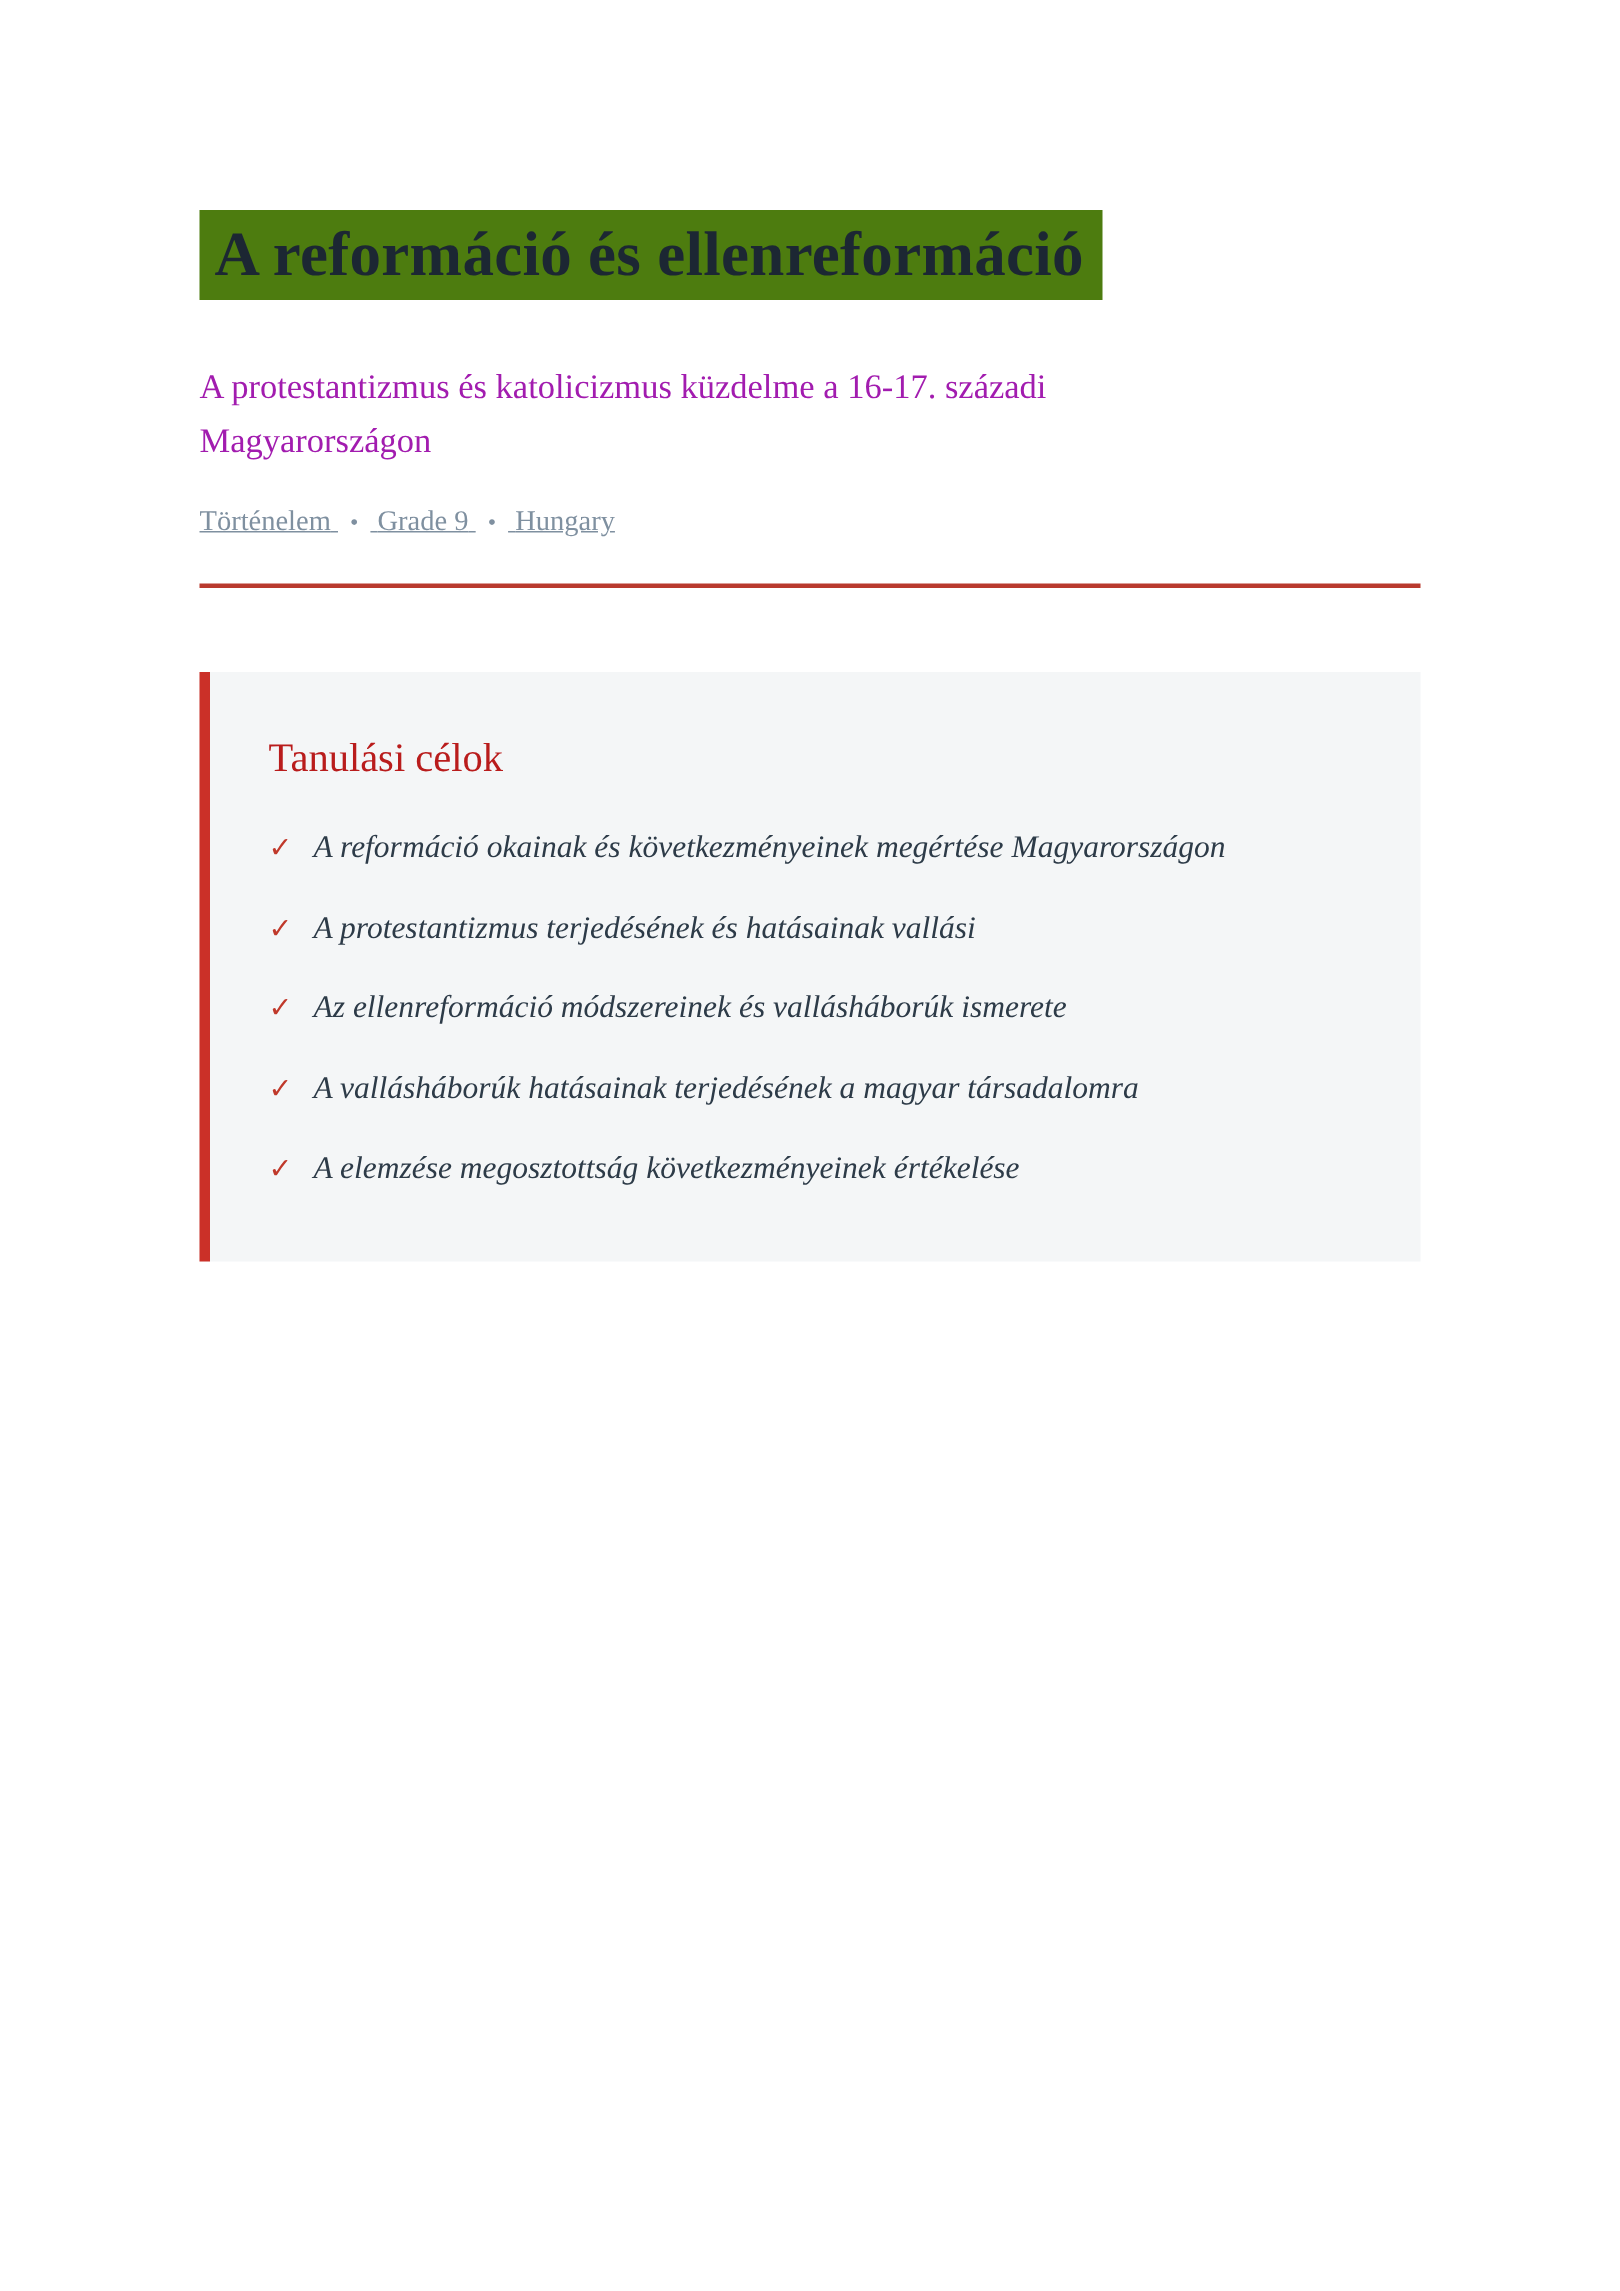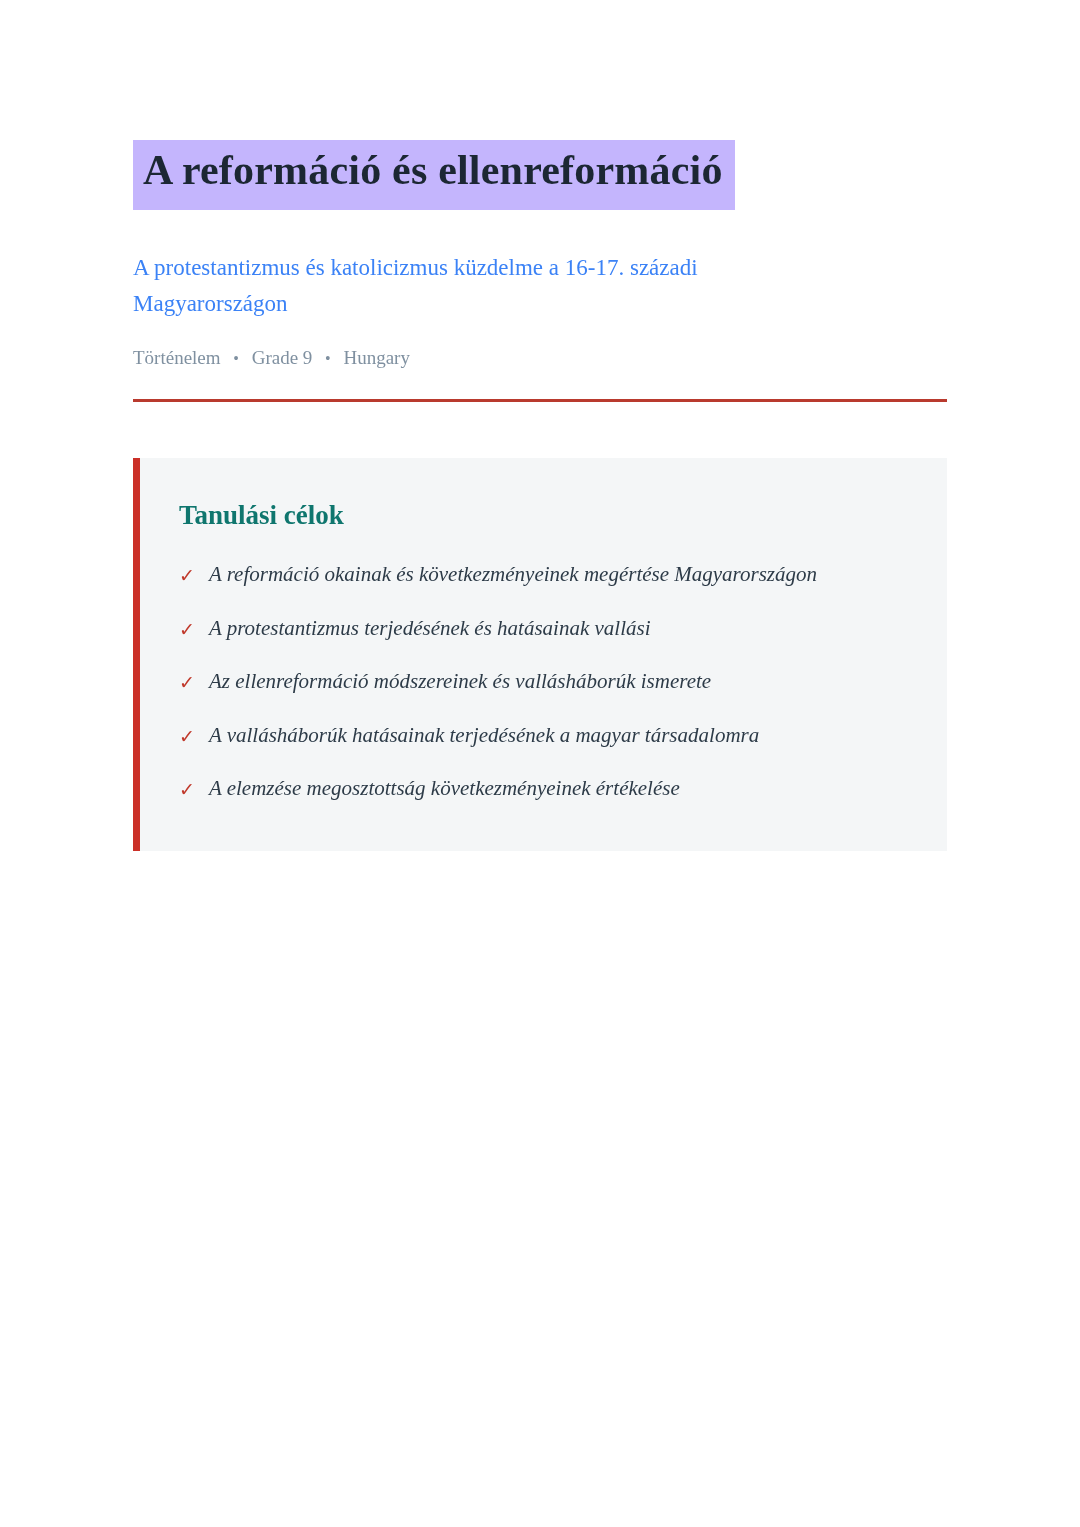--- a/index.html
+++ b/index.html
@@ -19,36 +19,37 @@
   h1.title {
     margin: 0 0 26px 0;
     font-size: 42px;
     font-weight: 700;
     line-height: 1.0;
     color: #1c2733;
     letter-spacing: 0.2px;
   }
   h1.title .line {
     display: inline-block;
-    background: #c4b5fd;
-    padding: 9px 12px 19px 10px;
+    background: #4d7c0f;
+    padding: 9px 12px 9px 10px;
     margin-bottom: 14px;
   }
   .subtitle {
     margin: 6px 0 0 0;
     max-width: 700px;
     font-size: 23px;
     line-height: 1.55;
-    color: #3b82f6;
+    color: #a21caf;
     font-weight: 400;
   }
   .meta {
     margin: 26px 0 0 0;
     font-size: 19px;
     color: #7f90a0;
+    text-decoration: underline;
   }
   .meta .dot {
     display: inline-block;
     margin: 0 8px;
     font-size: 16px;
   }
   hr.divider {
     border: none;
     height: 3px;
     background: #b93a2e;
@@ -57,22 +58,22 @@
   .card {
     margin-top: 56px;
     background: #f4f6f7;
     border-left: 7px solid #cb3028;
     padding: 42px 46px 46px 39px;
     box-sizing: border-box;
   }
   .card h2 {
     margin: 0 0 28px 0;
     font-size: 27px;
-    font-weight: 700;
-    color: #0f766e;
+    font-weight: 400;
+    color: #b91c1c;
   }
   ul.objectives {
     list-style: none;
     margin: 0;
     padding: 0;
   }
   ul.objectives li {
     display: flex;
     align-items: flex-start;
     margin-bottom: 22px;

